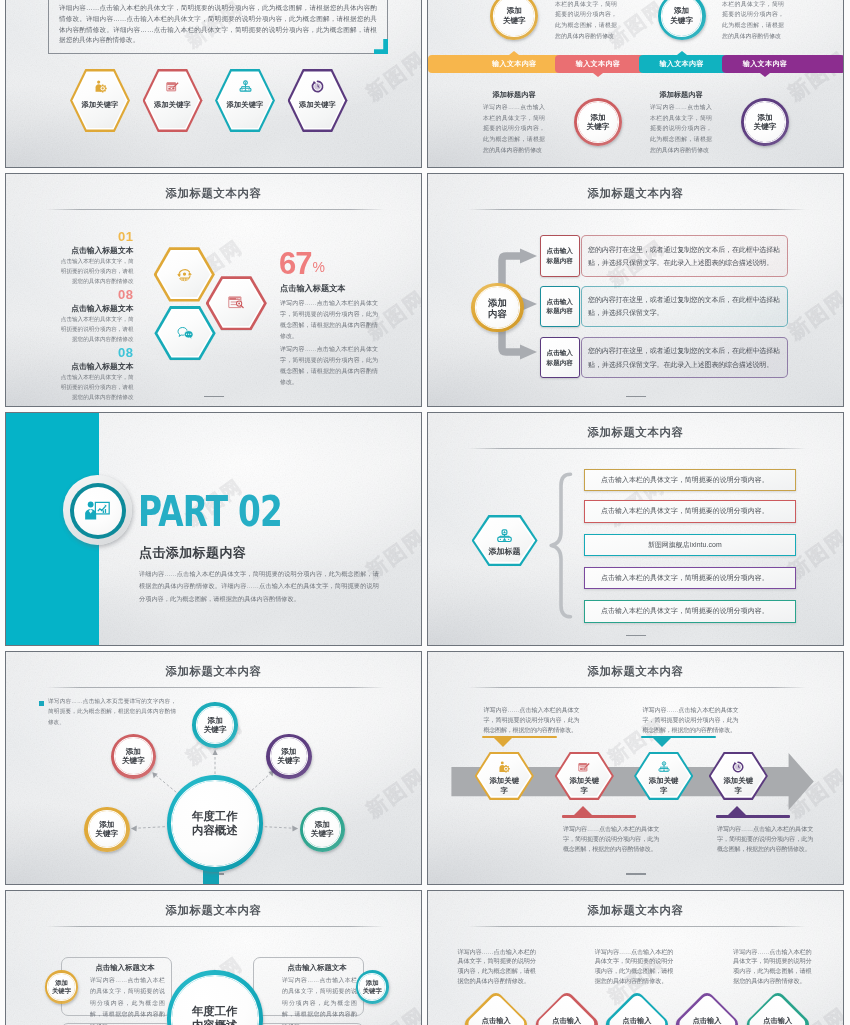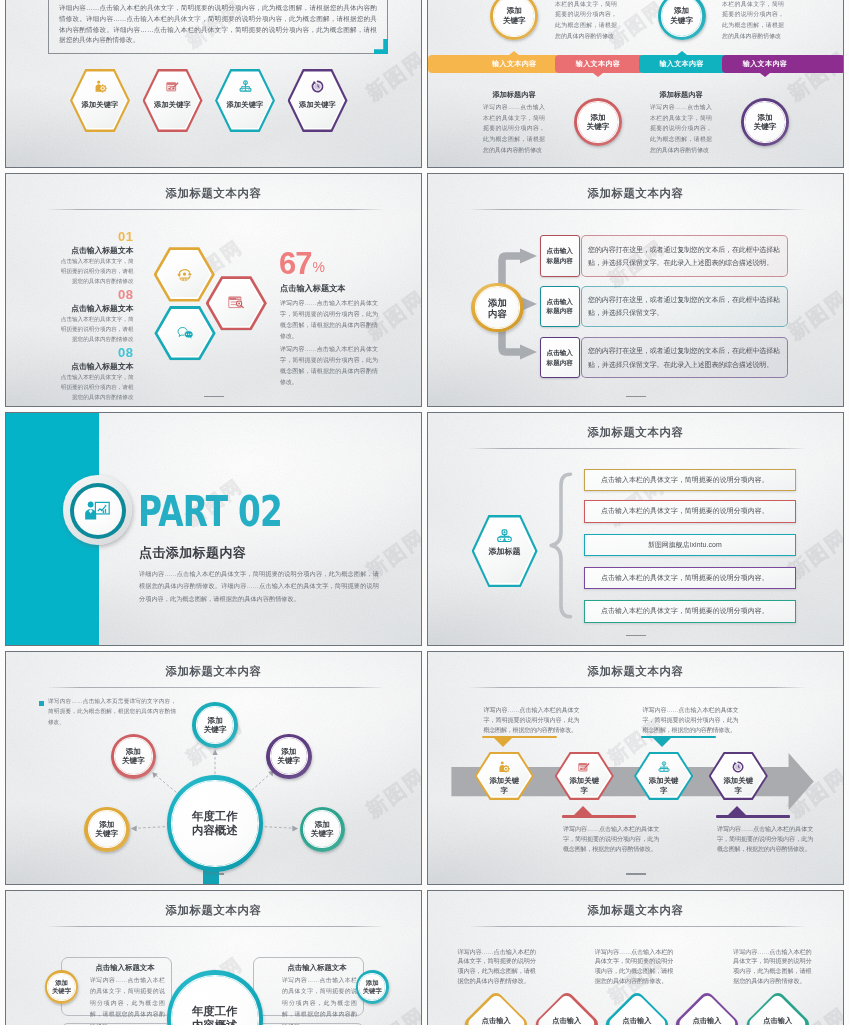--- a/index.html
+++ b/index.html
@@ -439,21 +439,21 @@
         </svg>
       </div>
  <div class="ttl">添加标题文本内容</div>
  <div class="rule"></div>
  <div class="botdash"></div>
  <div class="wm" style="left:355px;top:150px;font-size:20px;">新图网</div>
  <div class="wm" style="left:175px;top:98px;font-size:19px;">新图网</div>
  <svg class="s6brace" style="position:absolute;left:121px;top:59px;width:25px;height:147px;overflow:visible;" viewBox="0 0 25 147">
         <path d="M21.5 2.2 Q12.0 2.2 12.0 13.5 L12.0 60 Q12.0 71.5 2.2 73.5 Q12.0 75.5 12.0 87 L12.0 133.5 Q12.0 144.8 21.5 144.8" fill="none" stroke="#bdc0c4" stroke-width="3.6" stroke-linecap="round" stroke-linejoin="round"></path>
       </svg>
- <div class="hexwrap s6hex" style="left:43.6px;top:102.1px;width:66px;height:72px;">
+ <div class="hexwrap s6hex" style="left:43.6px;top:102.1px;width:66px;height:51px;">
   <div class="hx-out" style="background:linear-gradient(150deg,#16aab8,#16aab8);"></div>
   <div class="hx-mid" style="left:2.4px;top:2.4px;right:2.4px;bottom:2.4px;"></div>
   <div class="hx-in" style="left:4.4px;top:4.4px;right:4.4px;bottom:4.4px;"></div>
   <div class="hx-ic">
           <svg width="15" height="13.2" viewBox="0 0 24 21">
             <rect x="8.2" y="1.2" width="7.6" height="7.6" rx="2.2" fill="none" stroke="#16aab8" stroke-width="1.9"></rect>
             <path d="M12 2.6 L14.4 6.6 H9.6 Z" fill="#16aab8"></path>
             <path d="M12 8.8 V11.6" stroke="#16aab8" stroke-width="1.7"></path>
             <path d="M4.6 11.6 H19.4" stroke="#16aab8" stroke-width="1.7"></path>
             <path d="M4.6 11.6 V13.2 M19.4 11.6 V13.2" stroke="#16aab8" stroke-width="1.7"></path>

